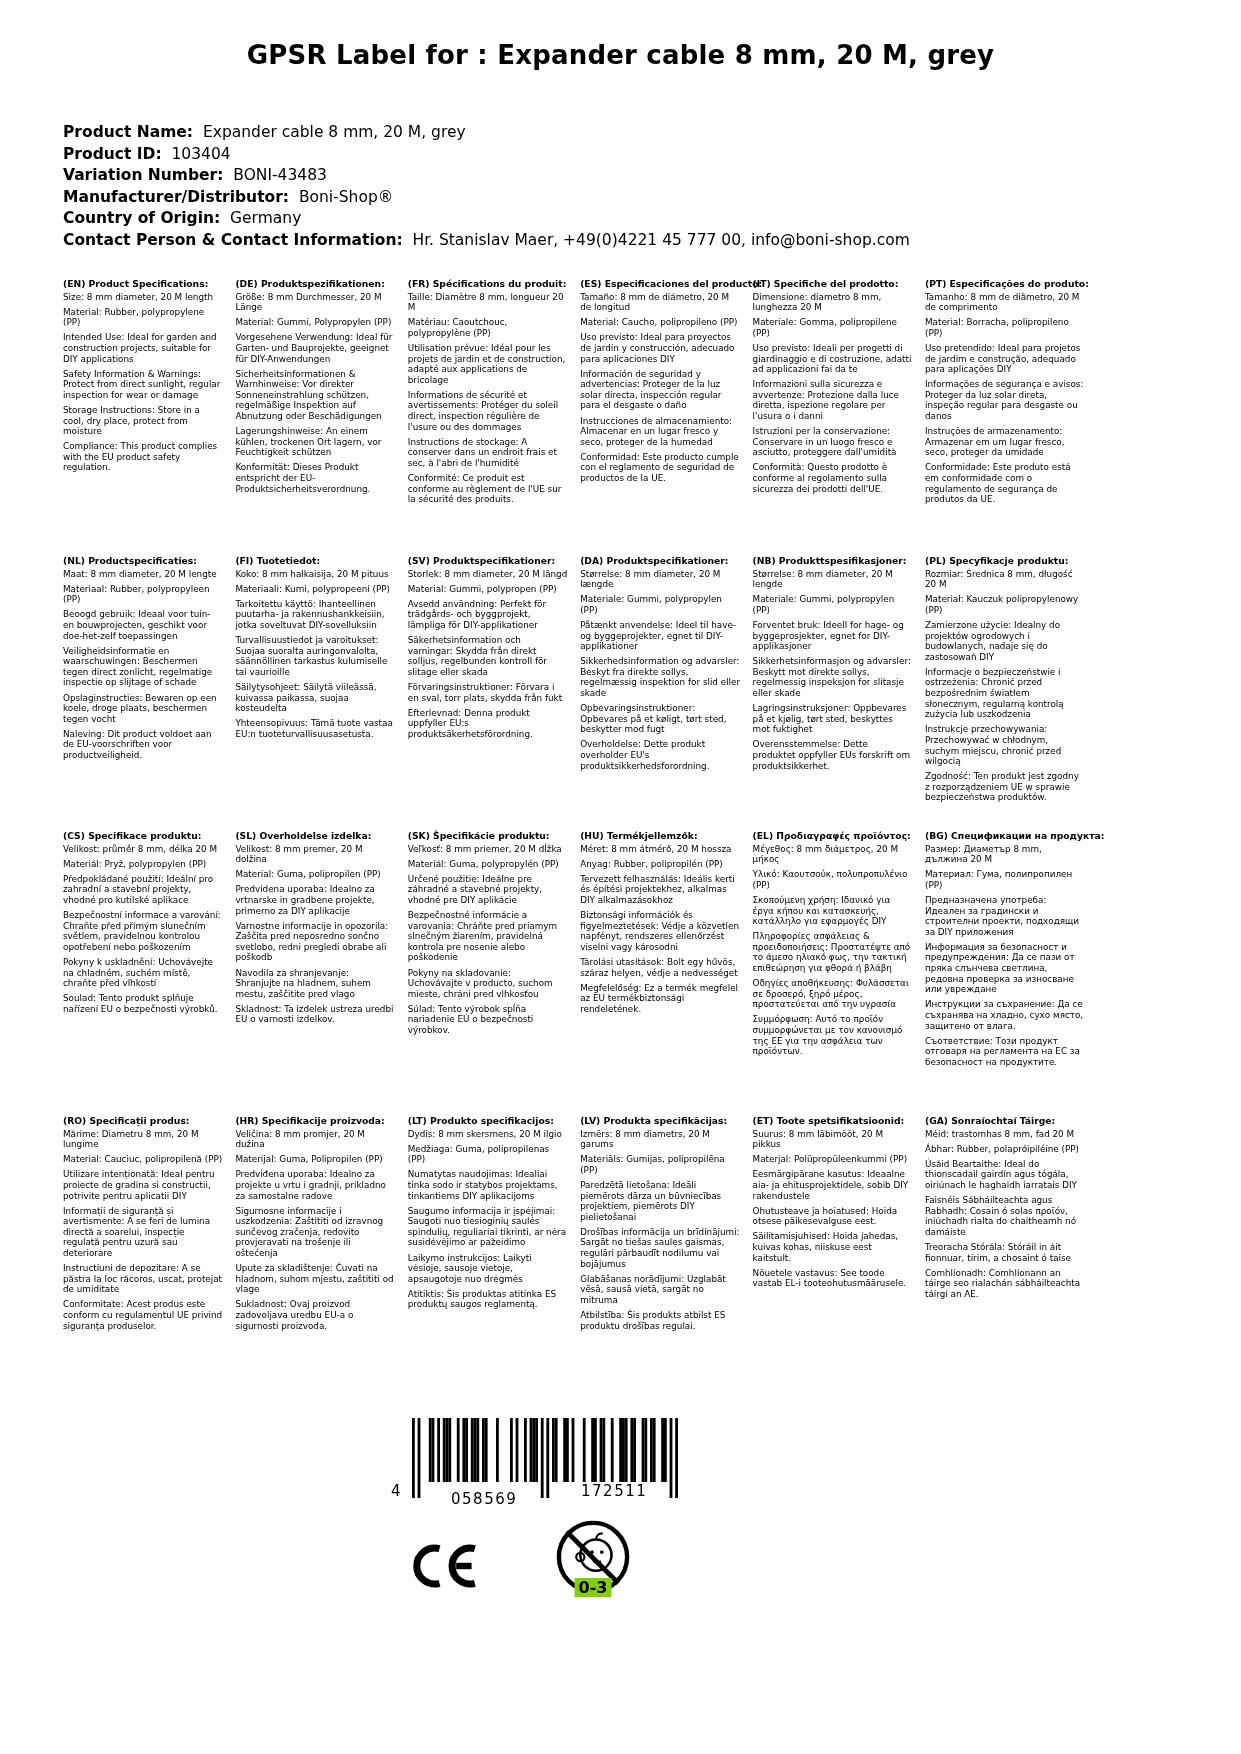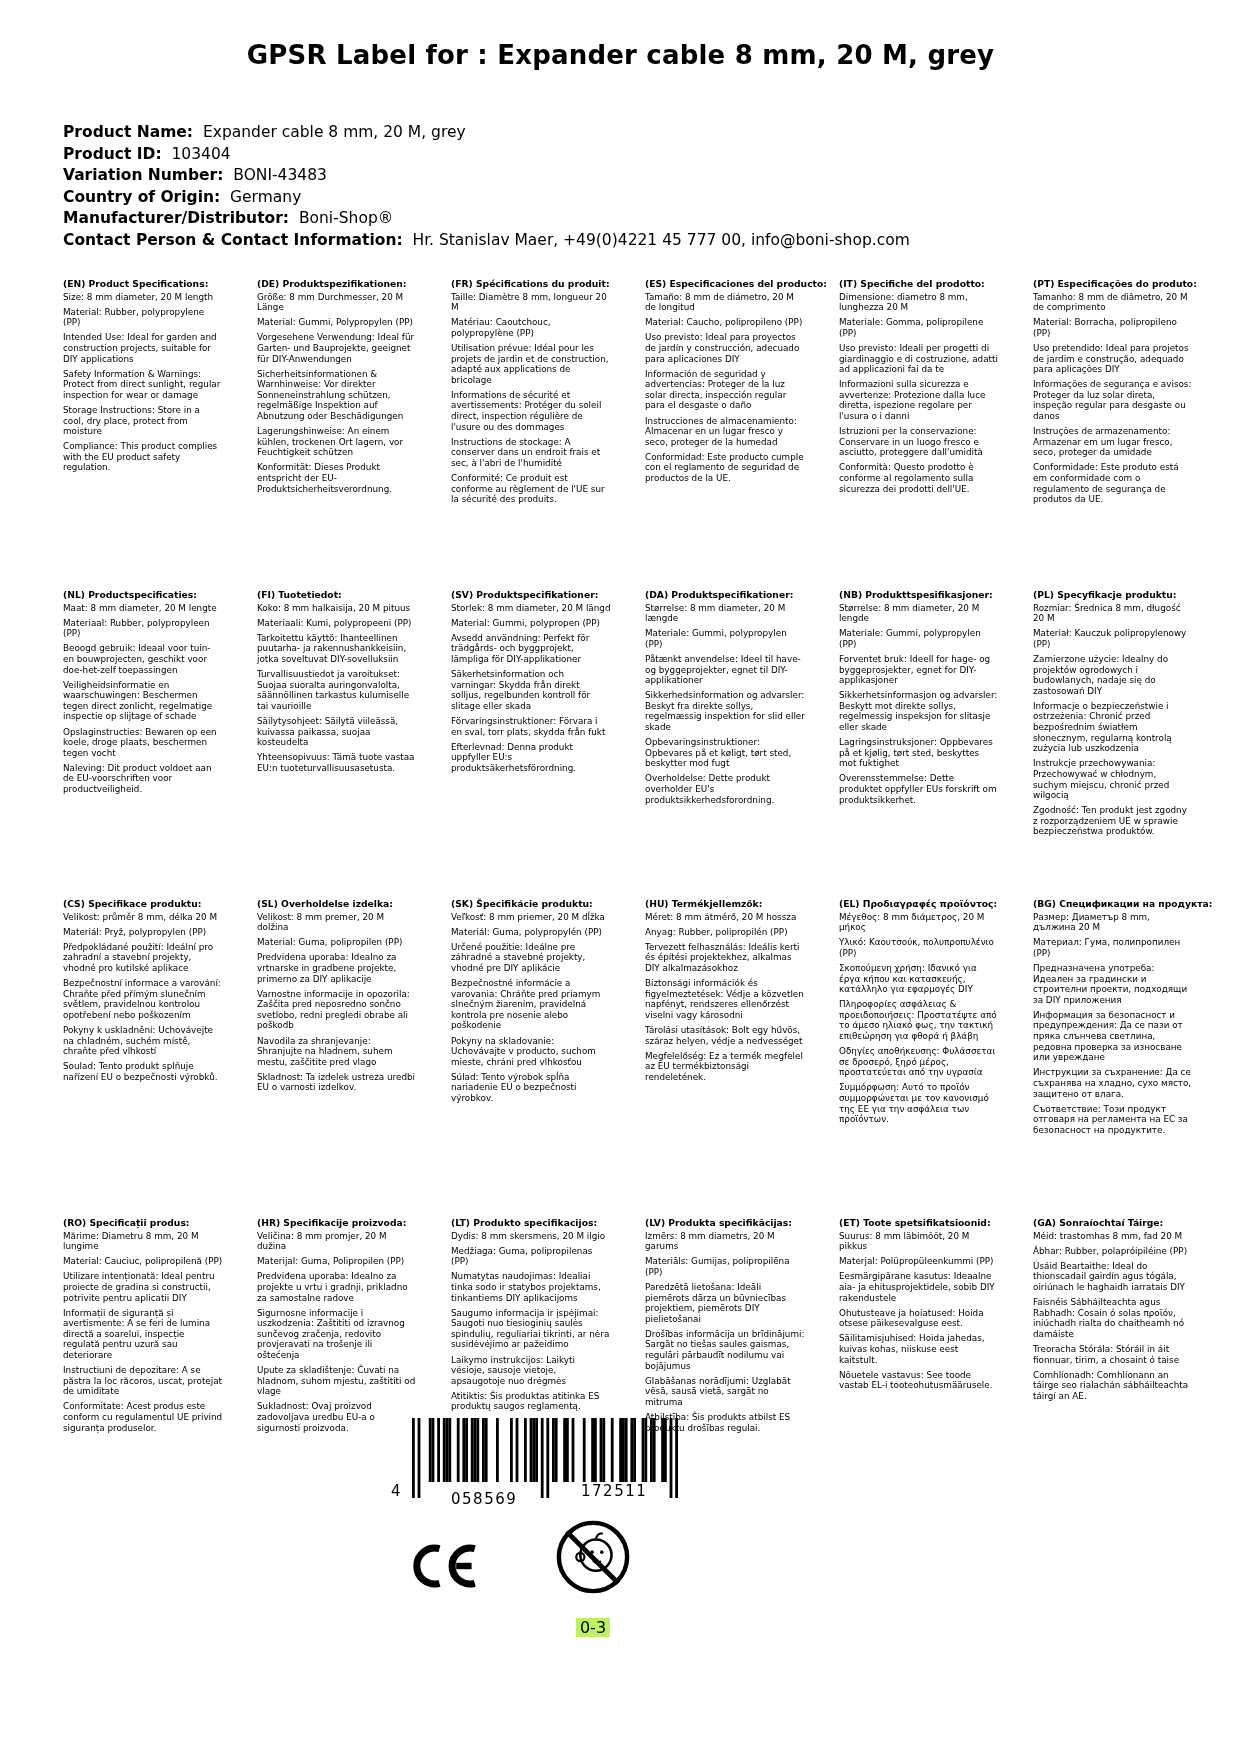--- a/index.html
+++ b/index.html
@@ -6,53 +6,53 @@
   .page{position:relative;width:1241px;height:1754px;background:#fff;color:#000;
         font-family:"DejaVu Sans","Liberation Sans",sans-serif;overflow:hidden;border-radius:6px;}
   .title{position:absolute;top:40px;left:0;width:100%;text-align:center;
          font-size:26px;font-weight:bold;margin:0;letter-spacing:0.2px;}
   .info{position:absolute;top:122px;left:63px;right:40px;}
   .info-row{font-size:15.5px;line-height:21.5px;white-space:nowrap;}
   .info-label{font-weight:bold;}
   .info-value{font-weight:normal;}
   .grid{position:absolute;top:279px;left:63px;display:grid;
         grid-template-columns:repeat(6,160px);column-gap:12.4px;
-        grid-template-rows:277px 275px 285px auto;gap:34px;}
+        grid-template-rows:277px 275px 285px auto;}
   .lang-cell{font-size:8.8px;line-height:10.6px;}
   .lang-title{font-weight:bold;font-size:9.2px;white-space:nowrap;margin:0 0 2px 0;}
   .lang-item{margin:0 0 4.5px 0;}
   
   .barcode-group{position:absolute;left:388px;top:1418px;width:300px;height:86px;}
   .barcode-bars{position:absolute;left:24px;top:0;width:266px;height:80px;fill:#000;}
   .bc-digit{position:absolute;font-size:15px;line-height:15px;background:#fff;padding:0 1px;}
   .bc-first{left:2px;top:66px;}
   .bc-left{left:62px;top:74px;letter-spacing:1.5px;}
   .bc-right{left:192px;top:66px;letter-spacing:1.5px;}
   
   .ce-mark{position:absolute;left:410px;top:1533px;width:68px;height:66px;}
   .ce-mark svg{width:100%;height:100%;}
   
   .age-warning{position:absolute;left:554px;top:1518px;width:78px;height:102px;text-align:center;}
   .age-warning svg{width:78px;height:78px;display:block;}
   .age-label{position:absolute;left:50%;transform:translateX(-50%);top:60px;
-             background:#bef264;padding:0 4px;font-size:16px;font-weight:normal;margin-top:40px;}
+             background:#84cc16;padding:0 4px;font-size:16px;font-weight:bold;}
 </style>
 </head>
 <body>
 
 <div class="page">
 
   <h1 class="title">GPSR Label for : Expander cable 8 mm, 20 M, grey</h1>
 
   <div class="info">
       <div class="info-row"><span class="info-label">Product Name:</span><span class="info-value">&nbsp; Expander cable 8 mm, 20 M, grey</span></div>
       <div class="info-row"><span class="info-label">Product ID:</span><span class="info-value">&nbsp; 103404</span></div>
       <div class="info-row"><span class="info-label">Variation Number:</span><span class="info-value">&nbsp; BONI-43483</span></div>
+      <div class="info-row"><span class="info-label">Manufacturer/Distributor:</span><span class="info-value">&nbsp; Boni-Shop®</span></div>
       <div class="info-row"><span class="info-label">Country of Origin:</span><span class="info-value">&nbsp; Germany</span></div>
-      <div class="info-row"><span class="info-label">Manufacturer/Distributor:</span><span class="info-value">&nbsp; Boni-Shop®</span></div>
       <div class="info-row"><span class="info-label">Contact Person &amp; Contact Information:</span><span class="info-value">&nbsp; Hr. Stanislav Maer, +49(0)4221 45 777 00, info@boni-shop.com</span></div>
     </div>
 
   <div class="grid" id="langGrid">
       <div class="lang-cell">
         <div class="lang-title">(EN) Product Specifications:</div>
         <p class="lang-item">Size: 8 mm diameter, 20 M length</p>
         <p class="lang-item">Material: Rubber, polypropylene (PP)</p>
         <p class="lang-item">Intended Use: Ideal for garden and construction projects, suitable for DIY applications</p>
         <p class="lang-item">Safety Information &amp; Warnings: Protect from direct sunlight, regular inspection for wear or damage</p>

